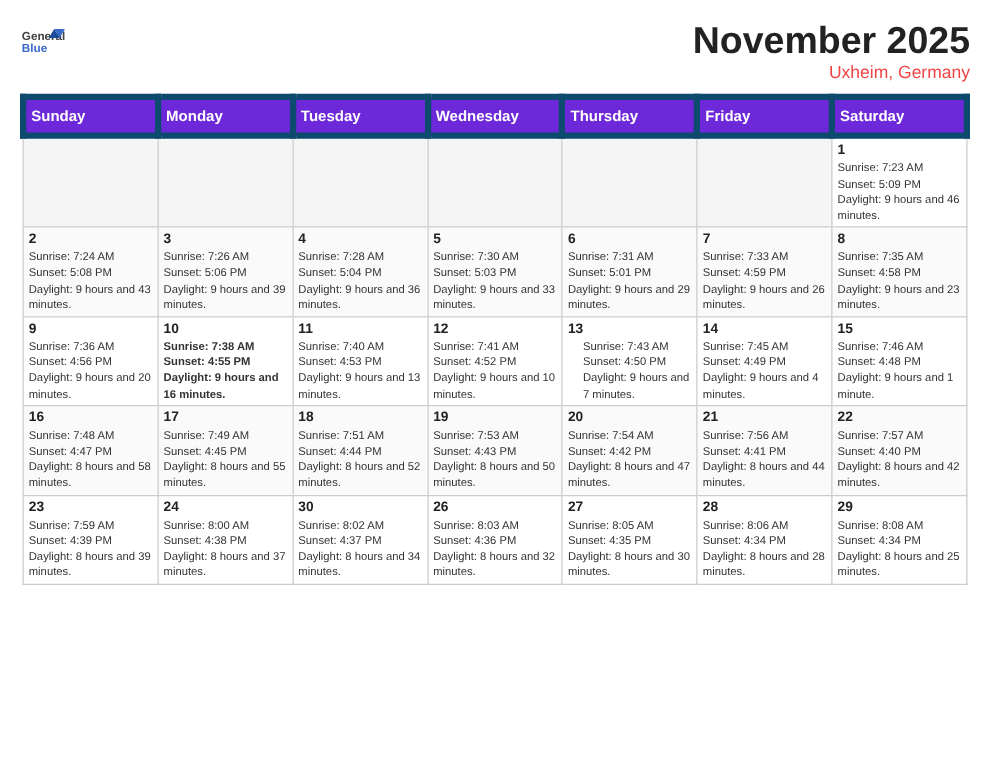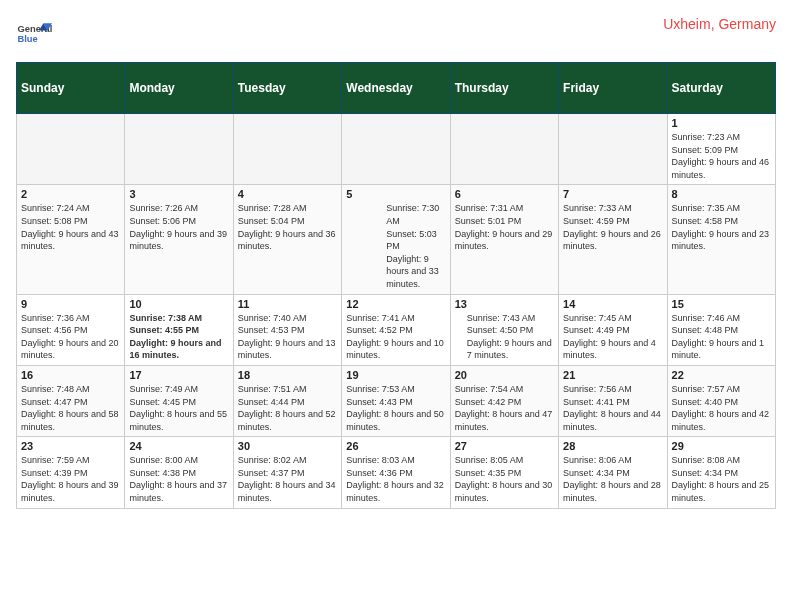--- a/index.html
+++ b/index.html
@@ -37,27 +37,27 @@
     .location {
       font-size: 14px;
       color: #ef4444;
     }
     .calendar {
       width: 100%;
       border-collapse: collapse;
       border: 1px solid #ccc;
     }
     .calendar th {
-      background-color: #14532d;
+      background-color: #6d28d9;
       color: #fff;
       font-size: 12px;
       font-weight: bold;
-      padding: 18px 4px;
+      padding: 6px 4px;
       text-align: left;
-      border: 1px solid #0c4a6e;
+      border: 5px solid #0c4a6e;
     }
     .calendar td {
       vertical-align: top;
       border: 1px solid #ccc;
       padding: 3px 4px;
       width: calc(100% / 7);
       min-height: 70px;
       font-size: 9.5px;
       color: #333;
       background: #fff;
@@ -93,20 +93,21 @@
 <div class="header">
   <div class="logo">
     <svg class="logo-icon" viewBox="0 0 50 50">
       <text x="2" y="22" font-size="13" font-family="Arial" font-weight="bold" fill="#444">General</text>
       <text x="2" y="36" font-size="13" font-family="Arial" font-weight="bold" fill="#3a6bc9">Blue</text>
       <polygon points="38,10 50,10 44,20" fill="#3a6bc9"></polygon>
       <polygon points="38,10 44,20 32,20" fill="#1a4a9a"></polygon>
     </svg>
   </div>
   <div class="title-block">
+    <div class="month-year">November 2025</div>
     <div class="location">Uxheim, Germany</div>
   </div>
 </div>
 
 <table class="calendar">
   <thead>
     <tr>
     <th>Sunday</th>
         <th>Monday</th>
         <th>Tuesday</th>
@@ -145,21 +146,21 @@
 Daylight: 9 hours and 39 minutes.</div>
         </td>
         <td>
           <span class="day-number">4</span>
           <div class="day-info" style="white-space: pre-line;">Sunrise: 7:28 AM
 Sunset: 5:04 PM
 Daylight: 9 hours and 36 minutes.</div>
         </td>
         <td>
           <span class="day-number">5</span>
-          <div class="day-info" style="white-space: pre-line; margin-left: 40px;">Sunrise: 7:30 AM
+          <div class="day-info" style="white-space: pre-line;">Sunrise: 7:30 AM
 Sunset: 5:03 PM
 Daylight: 9 hours and 33 minutes.</div>
         </td>
         <td>
           <span class="day-number">6</span>
           <div class="day-info" style="white-space: pre-line;">Sunrise: 7:31 AM
 Sunset: 5:01 PM
 Daylight: 9 hours and 29 minutes.</div>
         </td>
         <td>

